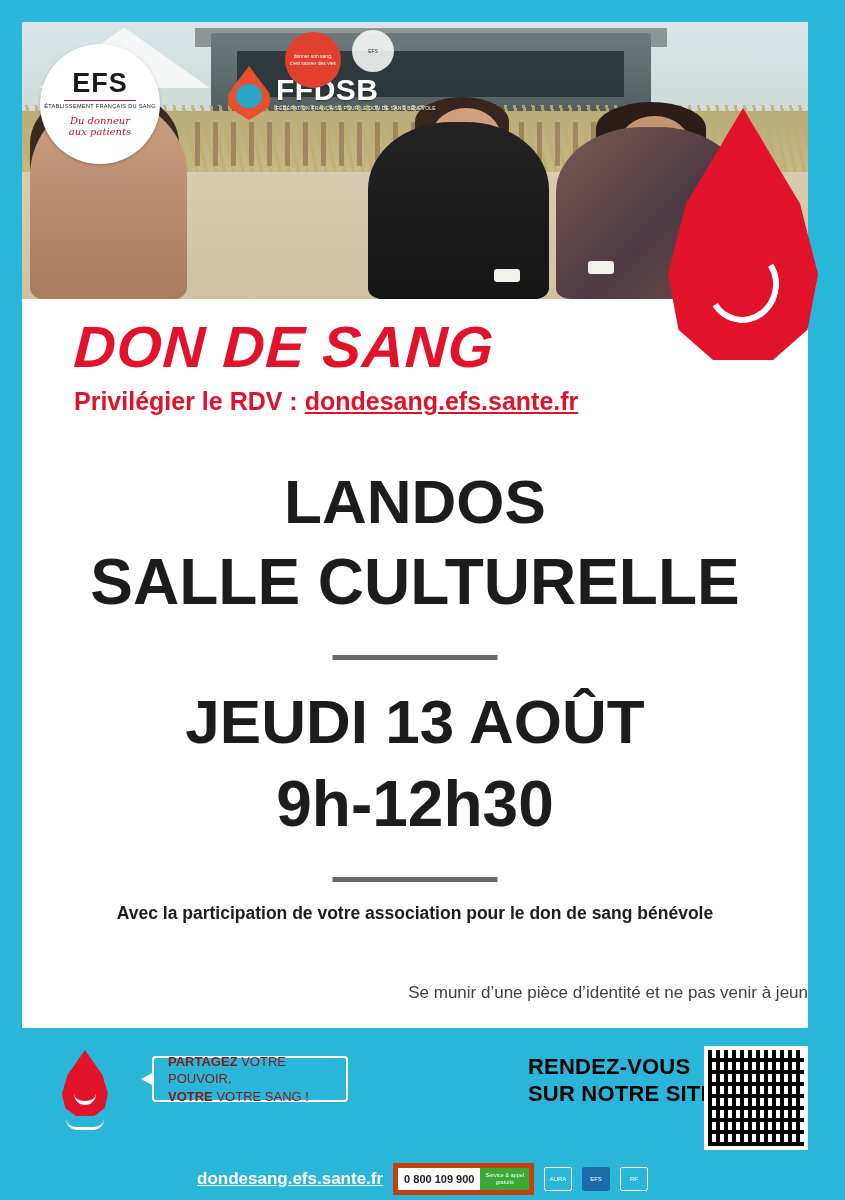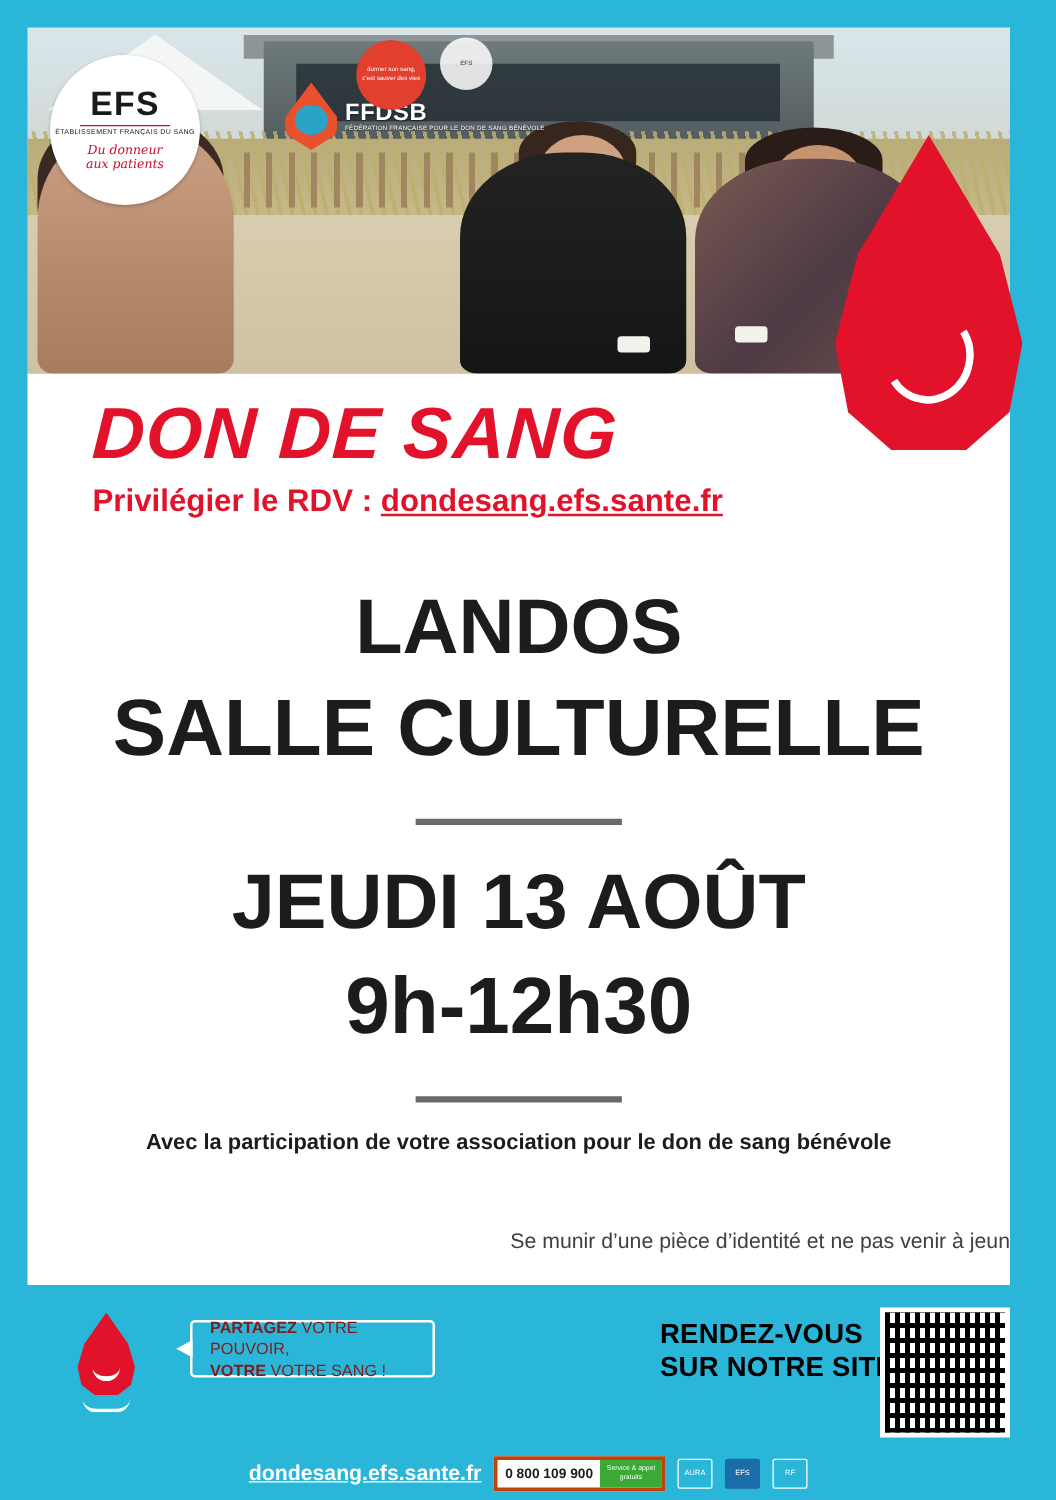--- a/index.html
+++ b/index.html
@@ -218,21 +218,21 @@
   }
   .ffdsb-drop:after {
     content: "";
     position: absolute;
     left: 18%; top: 34%;
     width: 64%; height: 44%;
     background: #2aa3c6;
     border-radius: 50%;
   }
   .ffdsb-txt .n {
-    font-size: 19px;
+    font-size: 30px;
     font-weight: bold;
     color: #ffffff;
     letter-spacing: .5px;
     text-shadow: 0 1px 2px rgba(0,0,0,.45);
     line-height: 1;
   }
   .ffdsb-txt .f {
     font-size: 5px;
     color: #ffffff;
     letter-spacing: .2px;
@@ -489,21 +489,21 @@
   }
   .foot-url {
     color: #ffffff;
     font-size: 17px;
     font-weight: bold;
     text-decoration: underline;
   }
   .green-box {
     display: flex;
     align-items: stretch;
-    border: 3px solid #c2410c;
+    border: 5px solid #c2410c;
     background: #ffffff;
     font-size: 9px;
     height: 22px;
   }
   .green-box .num {
     display: flex; align-items: center;
     padding: 0 6px;
     color: #1c1c1c;
     font-weight: bold;
     font-size: 11px;

